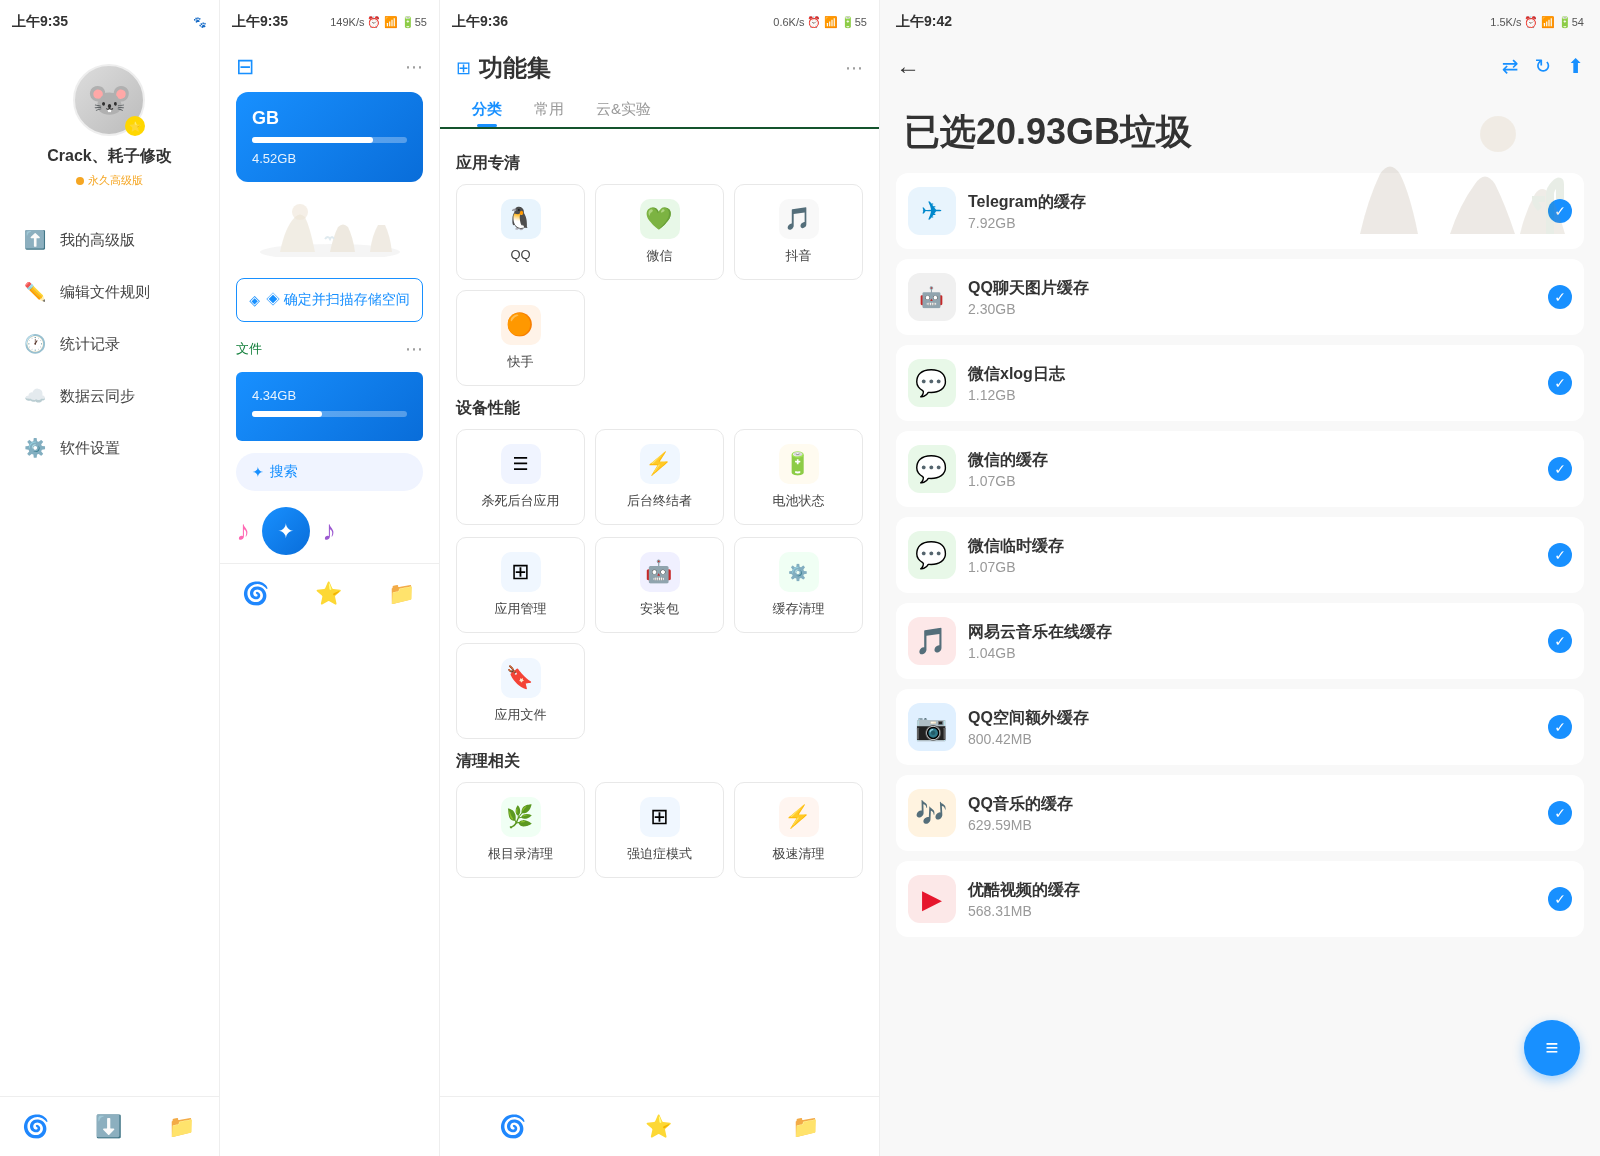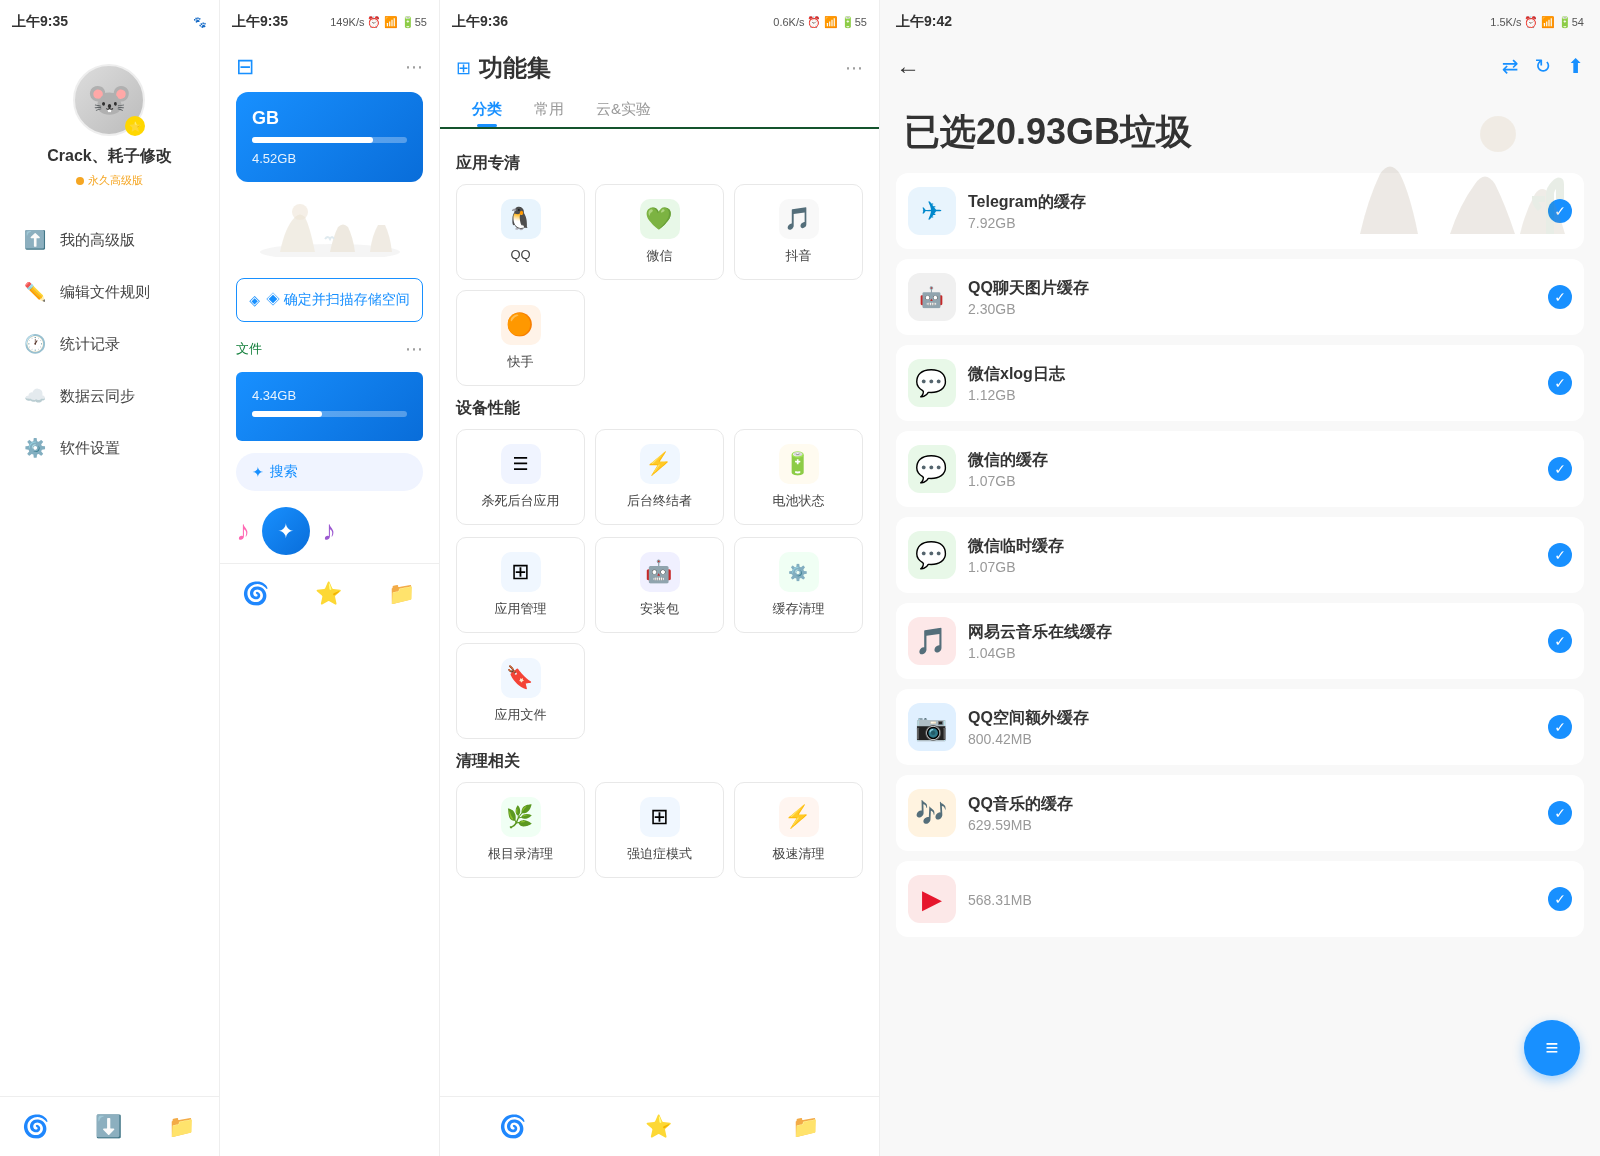--- a/index.html
+++ b/index.html
@@ -402,20 +402,21 @@
       <div class="junk-info">
         <div class="junk-name">QQ音乐的缓存</div>
         <div class="junk-size">629.59MB</div>
       </div>
       <div class="junk-check">✓</div>
     </div>
 
     <div class="junk-item">
       <div class="junk-app-icon" style="background:#fce8e8; color:#e6162d;">▶</div>
       <div class="junk-info">
+        <div class="junk-name">优酷视频的缓存</div>
         <div class="junk-size">568.31MB</div>
       </div>
       <div class="junk-check">✓</div>
     </div>
 
   </div>
 
   <div class="fab-btn">
     <span>≡</span>
   </div>

